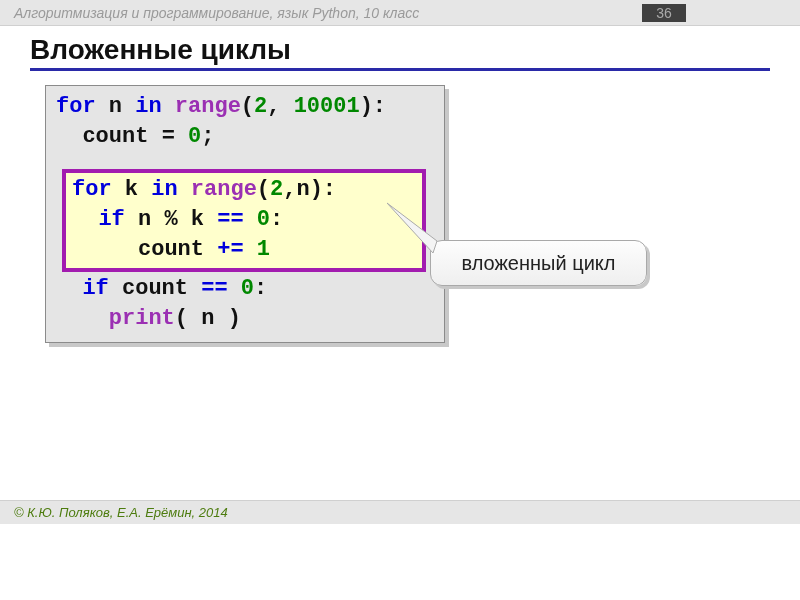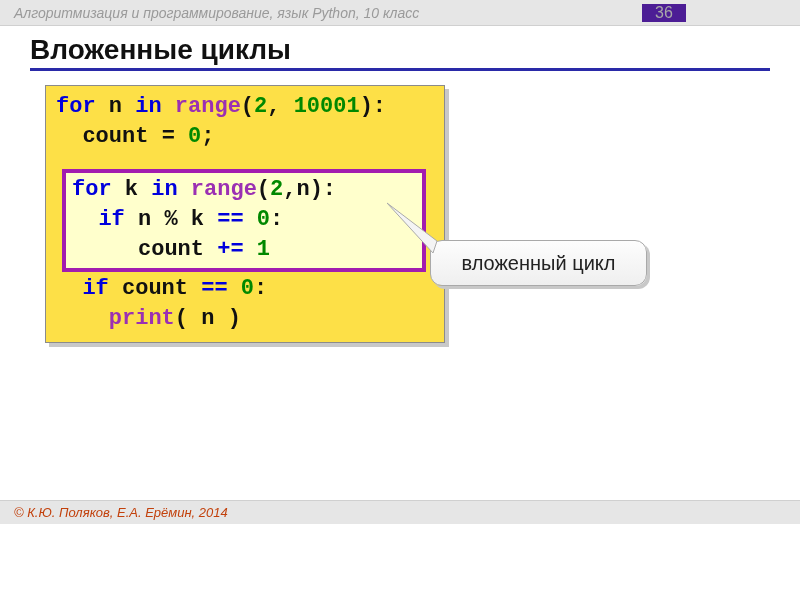--- a/index.html
+++ b/index.html
@@ -28,44 +28,44 @@
     box-sizing: border-box;
   }
   .topbar .course {
     color: #9a9a9a;
     font-style: italic;
     font-size: 14px;
   }
   .topbar .pagenum {
     width: 44px;
     height: 18px;
-    background: #4c1d95;
+    background: #404040;
     color: #a8a8a8;
-    font-size: 16px;
+    font-size: 14px;
     display: flex;
     align-items: center;
     justify-content: center;
     margin-right: 100px;
   }
   .title {
     font-size: 28px;
     font-weight: 900;
     color: #111;
     padding: 8px 24px 2px 30px;
   }
   .title-rule {
     margin: 0 30px 14px 30px;
     height: 3px;
     background: #2a2aa8;
   }
   .codeblock {
     position: relative;
     margin-left: 45px;
     width: 400px;
-    background: #fde047;
+    background: #e5e5e5;
     border: 1px solid #8b8b8b;
     box-shadow: 4px 4px 0 #c8c8c8;
     padding: 6px 22px 8px 10px;
     font-family: "Courier New", monospace;
     font-size: 22px;
     font-weight: bold;
     line-height: 1.35;
     box-sizing: border-box;
   }
   .innerblock {
@@ -107,21 +107,21 @@
     bottom: 0;
     left: 0;
     right: 0;
     height: 24px;
     background: #e6e6e6;
     border-top: 1px solid #d0d0d0;
     display: flex;
     align-items: center;
     justify-content: space-between;
     padding: 1px 14px;
-    color: #c2410c;
+    color: #4d7c0f;
     font-style: italic;
     font-size: 13px;
     box-sizing: border-box;
   }
 </style>
 </head>
 <body>
 
 <div class="slide">
 

